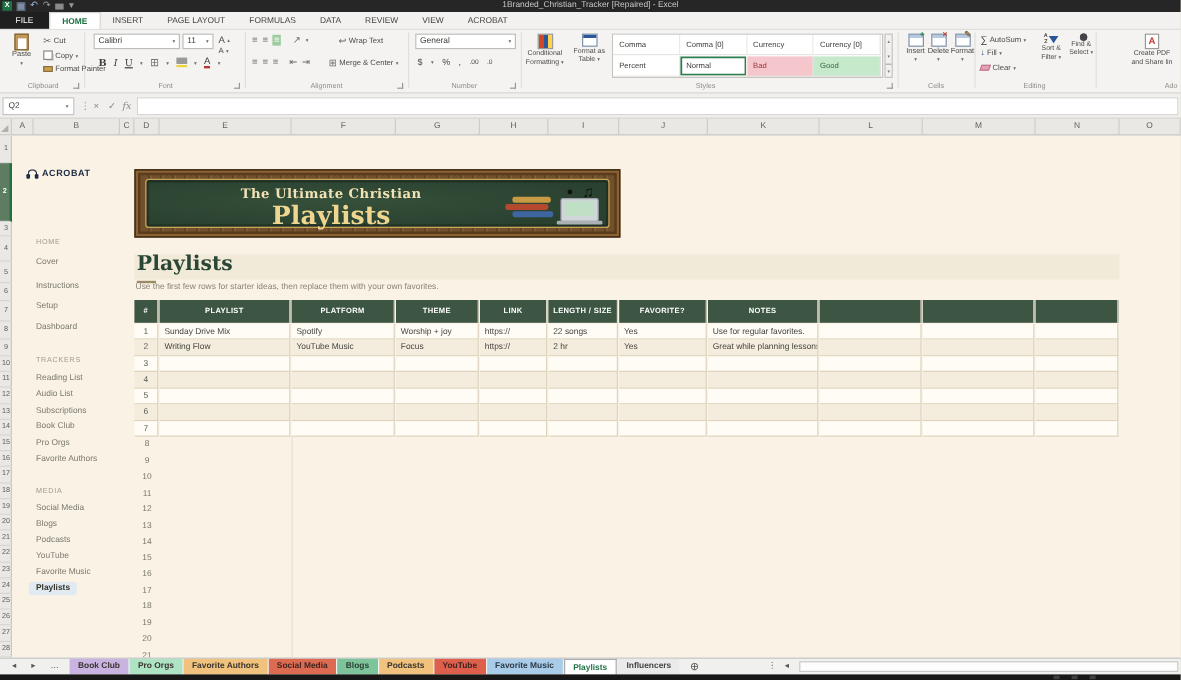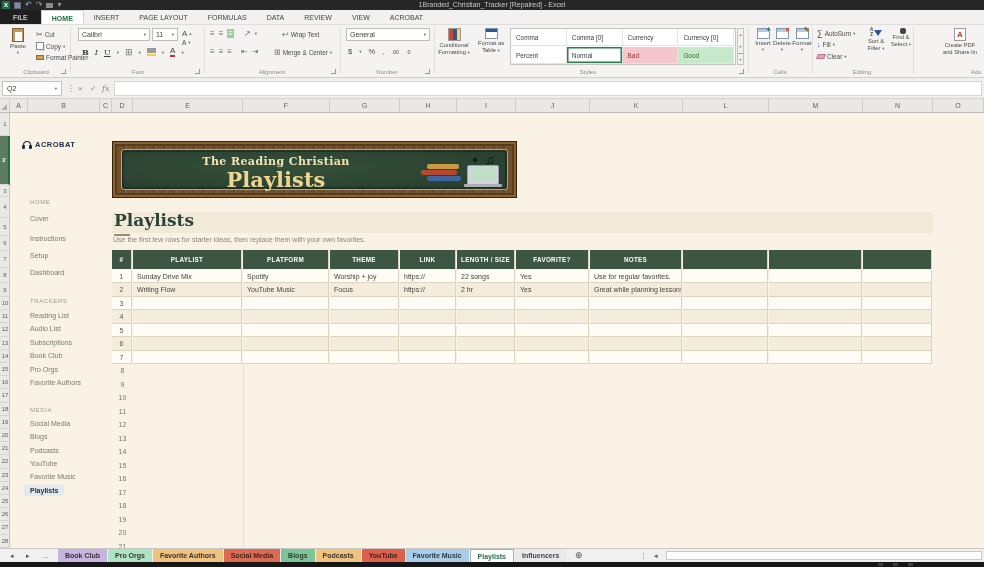--- a/index.html
+++ b/index.html
@@ -423,21 +423,21 @@
         <span class="hp-icon">
             <span class="band"></span>
             <span class="pad"></span>
             <span class="pad r"></span>
           </span>
         <span class="sb-logo-text">ACROBAT</span>
       </div>
 
       <div class="banner">
         <div class="banner-inner">
-          <div class="banner-line1">The Reading Christian</div>
+          <div class="banner-line1">The Ultimate Christian</div>
           <div class="banner-line2">Playlists</div>
           <span class="banner-note">♫</span>
           <span class="banner-dot"></span>
           <span class="book" style="right:48px;bottom:20px;width:32px;background:#c89a44"></span>
           <span class="book" style="right:50px;bottom:14px;width:36px;background:#b5492f"></span>
           <span class="book" style="right:46px;bottom:8px;width:34px;background:#3f66a0"></span>
           <span class="laptop">
               <span class="scr"></span>
               <span class="base"></span>
             </span>

